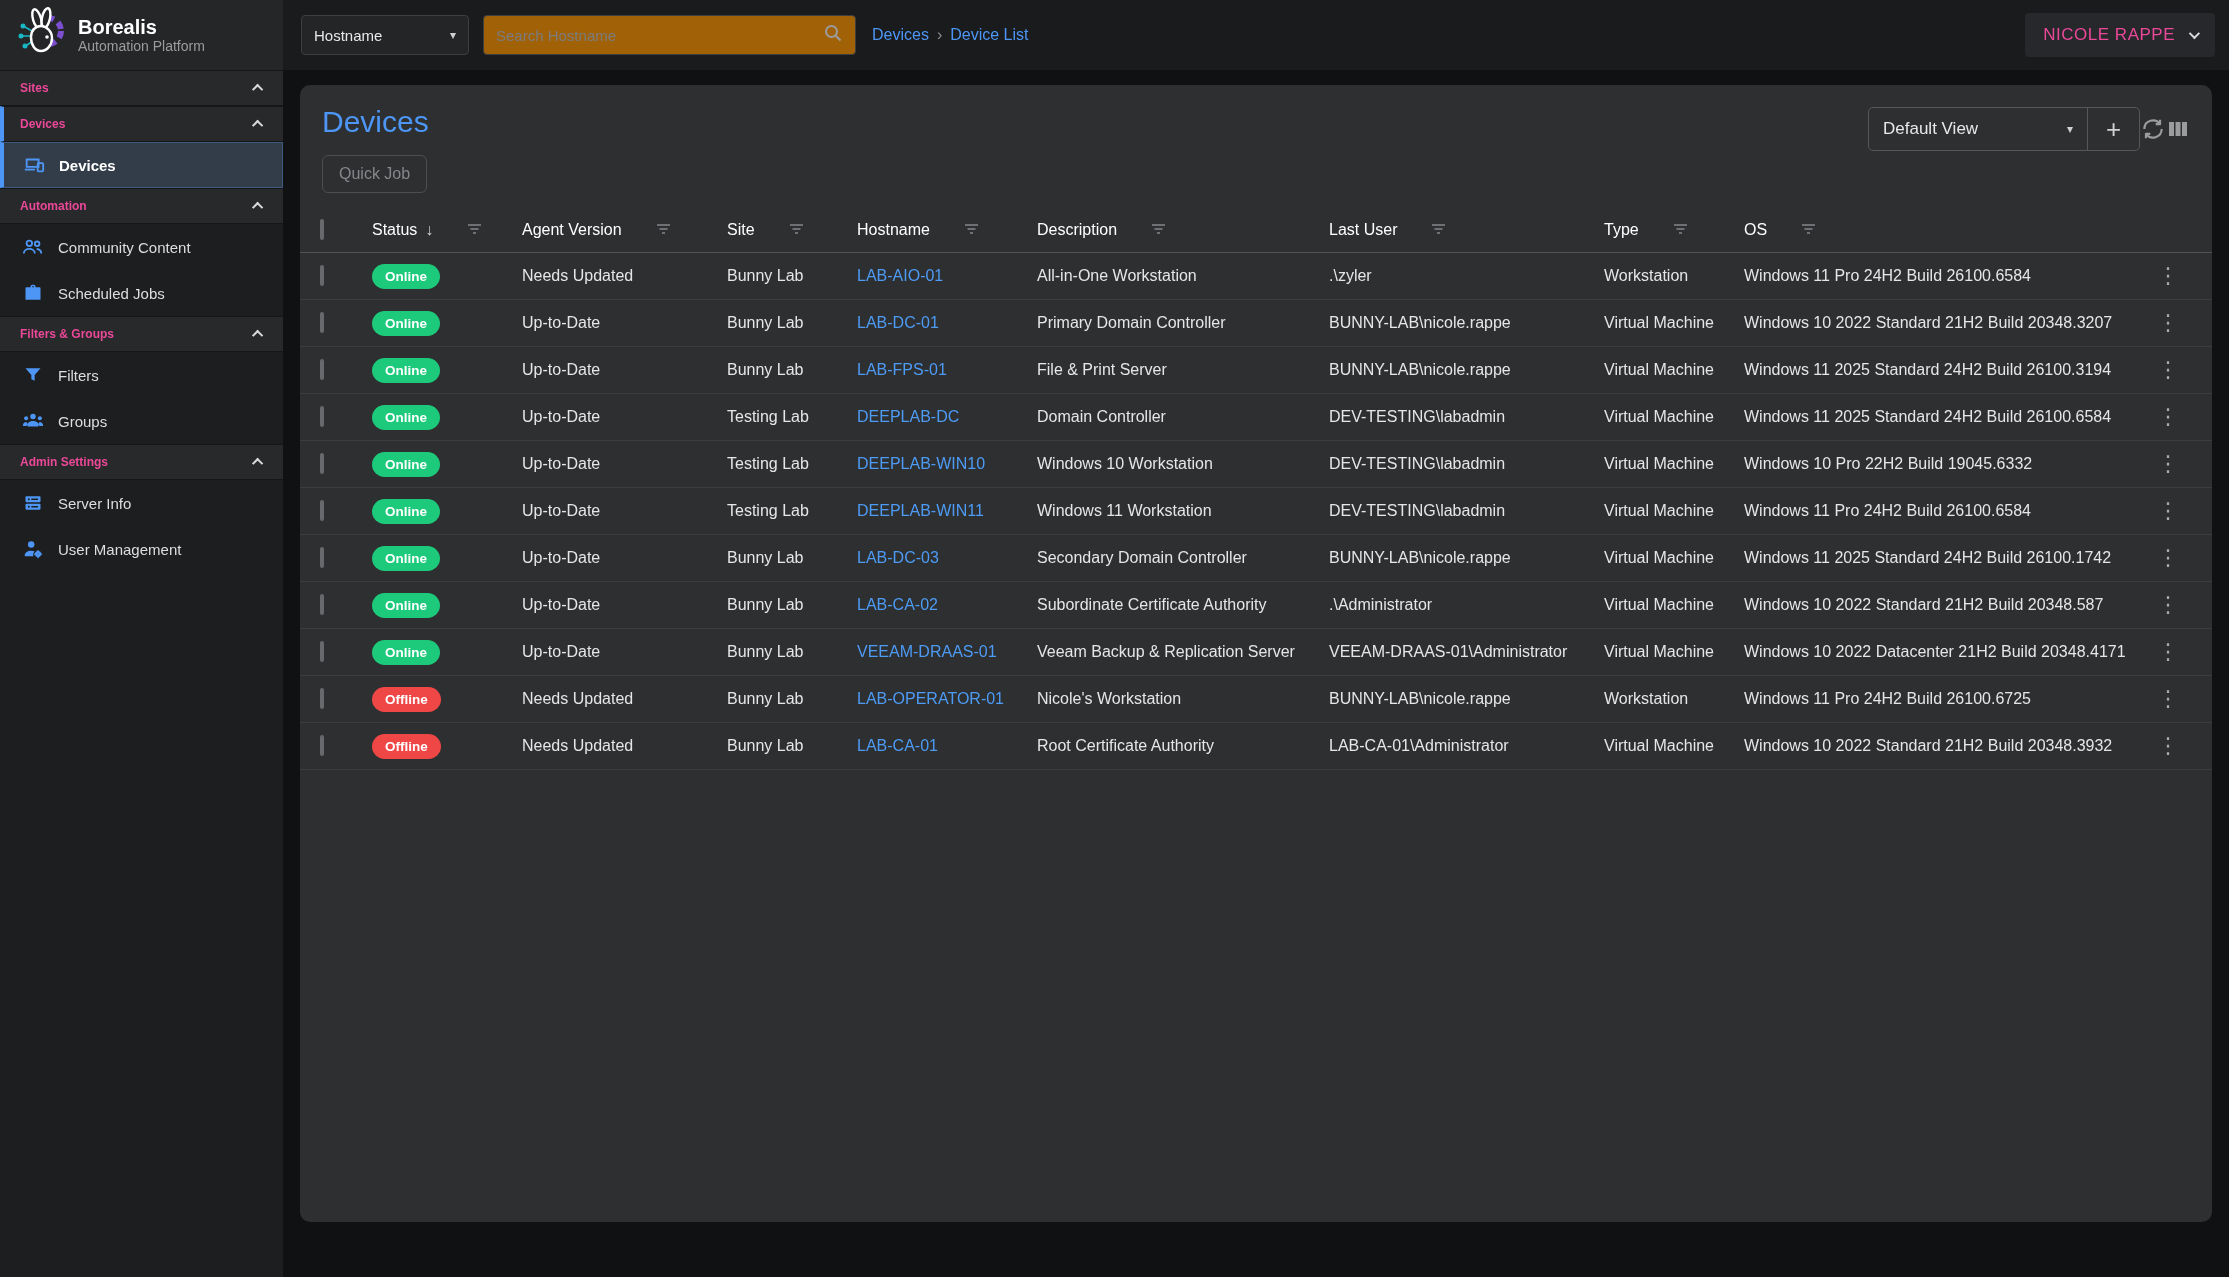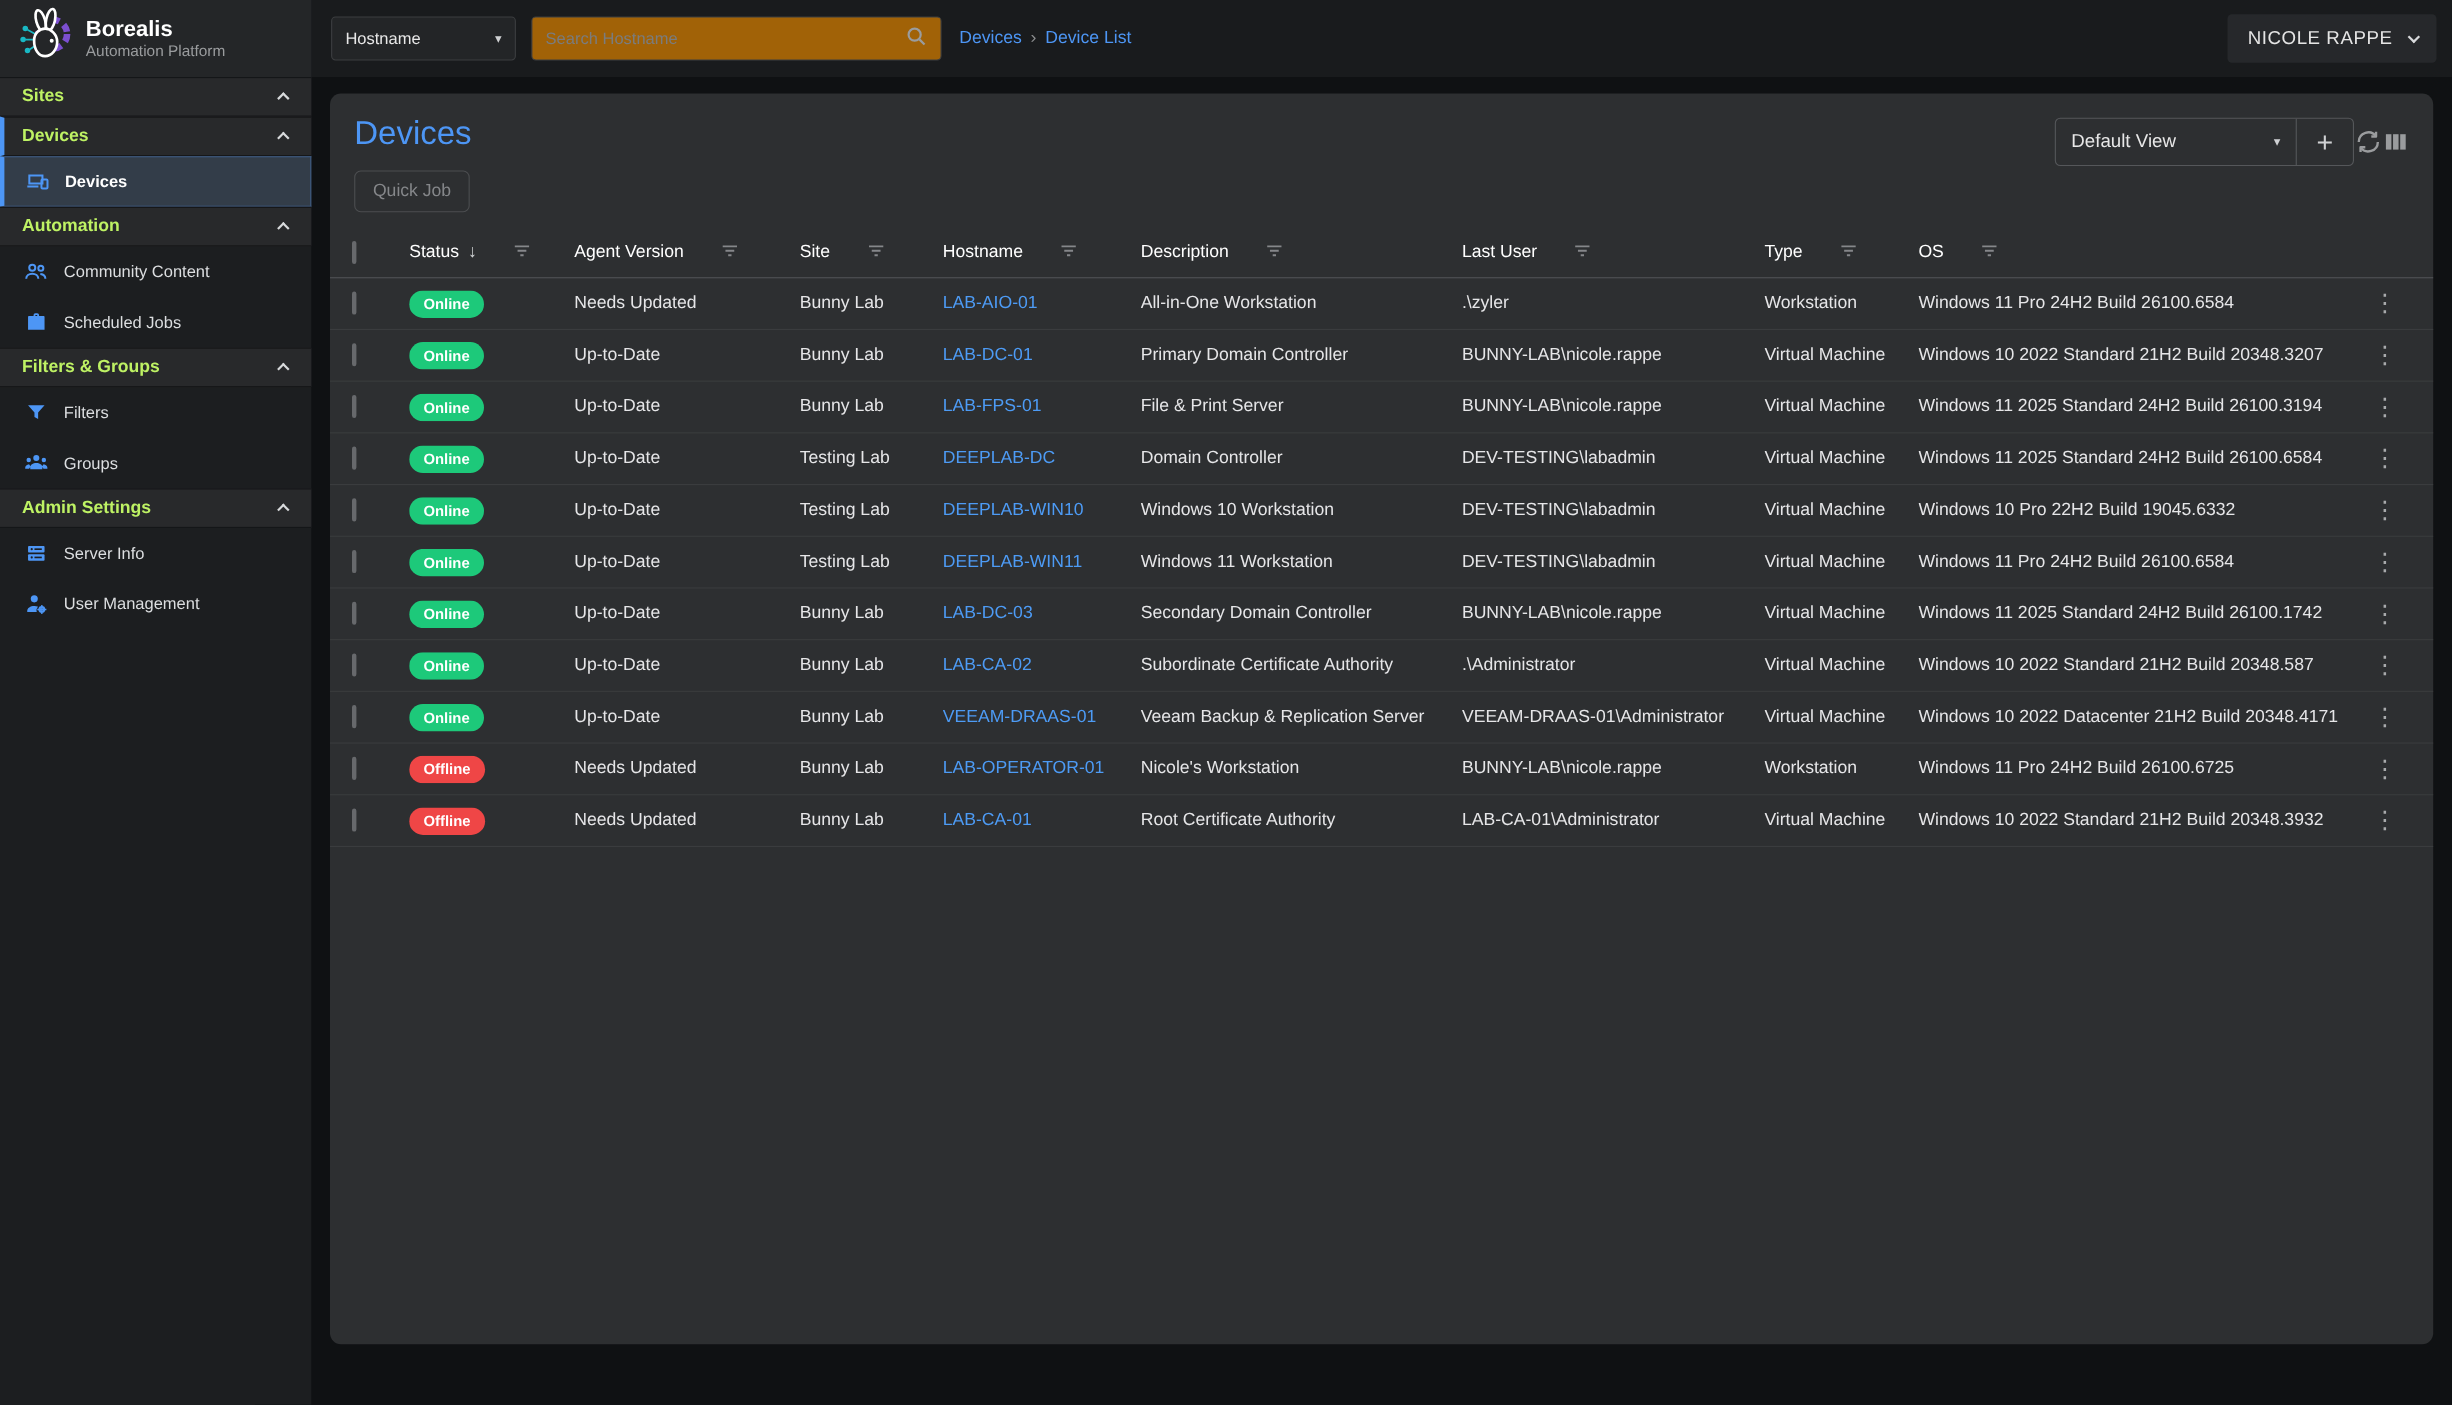--- a/index.html
+++ b/index.html
@@ -11,29 +11,29 @@
   .brand-name { color:#fff; font-size:20px; font-weight:bold; line-height:1.1; }
   .brand-sub { color:#9a9c9e; font-size:14px; }
   .hostname-select { margin-left:18px; width:168px; height:40px; background:#232527; border:1px solid #3c3e40; border-radius:4px; display:flex; align-items:center; justify-content:space-between; padding:0 12px; color:#e8e8e8; font-size:15px; cursor:pointer; }
   .hostname-select .caret { color:#cfd1d3; font-size:12px; }
   .searchbox { margin-left:14px; width:373px; height:40px; background:#a16207; border:1px solid #3c3e40; border-radius:4px; display:flex; align-items:center; padding:0 12px; }
   .searchbox input { flex:1; background:transparent; border:none; outline:none; color:#e8e8e8; font-size:15px; font-family:"Liberation Sans",sans-serif; }
   .searchbox input::placeholder { color:#7a7c7e; }
   .breadcrumb { margin-left:16px; display:flex; align-items:center; gap:8px; font-size:16px; }
   .breadcrumb a { color:#4d96f5; text-decoration:none; }
   .breadcrumb .sep { color:#8a8c8e; }
-  .userbtn { position:absolute; right:14px; top:13px; height:44px; background:#26282b; border-radius:4px; display:flex; align-items:center; gap:14px; padding:0 18px; color:#e5e5e5; font-size:17px; letter-spacing:.5px; cursor:pointer; }
+  .userbtn { position:absolute; right:14px; top:13px; height:44px; background:#26282b; border-radius:4px; display:flex; align-items:center; gap:14px; padding:0 18px; color:#ec4899; font-size:17px; letter-spacing:.5px; cursor:pointer; }
   .chev { display:inline-block; width:8px; height:8px; border-right:2px solid #d8dadc; border-bottom:2px solid #d8dadc; }
   .chev.down { transform:rotate(45deg) translateY(-2px); }
   .chev.up { transform:rotate(-135deg) translateY(-2px); }
 
   
   .sidebar { position:absolute; top:70px; left:0; width:283px; height:1207px; background:#1c1e20; }
   .section-header { height:36px; background:#28292b; border-top:1px solid #141618; border-bottom:1px solid #141618; display:flex; align-items:center; justify-content:space-between; padding:0 20px; cursor:pointer; }
-  .section-header .sec-label { color:#bef264; font-size:16px; font-weight:bold; }
+  .section-header .sec-label { color:#ec4899; font-size:12px; font-weight:bold; }
   .section-header.accent { border-left:4px solid #4d96f5; padding-left:16px; }
   .side-item { height:46px; display:flex; align-items:center; gap:14px; padding-left:22px; cursor:pointer; color:#dcdee0; font-size:15px; }
   .side-item .icn { width:22px; height:22px; display:flex; align-items:center; justify-content:center; }
   .side-item.active { background:#333d49; border:1px solid #3e5a80; border-left:4px solid #4d96f5; padding-left:19px; font-weight:bold; color:#fff; }
 
   
   .panel { position:absolute; left:300px; top:85px; width:1912px; height:1137px; background:#2d2f31; border-radius:10px; }
   .page-title { color:#4d96f5; font-size:30px; padding:20px 0 0 22px; }
   .quickjob { margin:16px 0 0 22px; background:transparent; border:1px solid #4c4e50; color:#85878a; border-radius:6px; font-size:16px; padding:9px 16px; font-family:"Liberation Sans",sans-serif; cursor:pointer; }
   .panel-tools { position:absolute; top:22px; right:22px; display:flex; align-items:center; }

